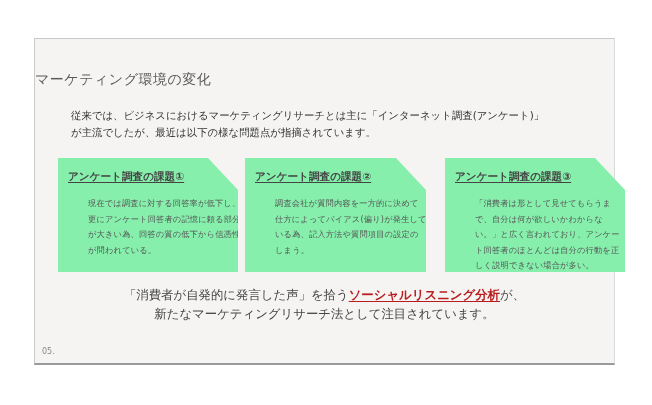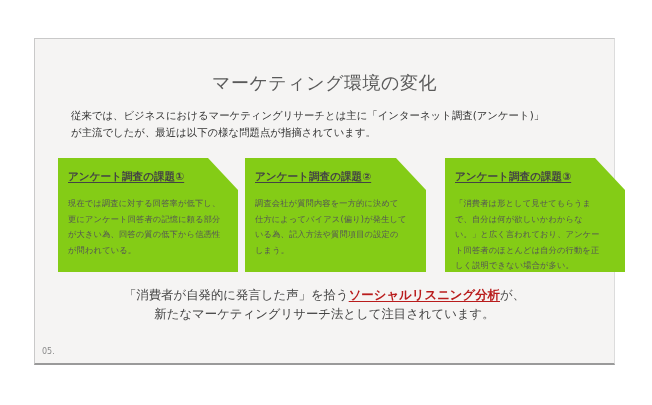--- a/index.html
+++ b/index.html
@@ -22,42 +22,42 @@
       border-left: 1px solid #c9c9c9;
       border-right: 1px solid #dcdcdc;
       border-bottom: 2px solid #9a9a9a;
       box-sizing: border-box;
     }
     .title {
       position: absolute;
       left: 0;
       right: 0;
       top: 32px;
-      text-align: center;
-      font-size: 18px;
+      text-align: left;
+      font-size: 14px;
       color: #5a5a5a;
       letter-spacing: 0.5px;
       white-space: nowrap;
     }
     .intro {
       position: absolute;
       left: 36px;
       top: 68px;
       width: 520px;
       font-size: 10.4px;
       line-height: 17px;
       color: #333333;
       font-weight: normal;
       white-space: nowrap;
     }
     .card {
       position: absolute;
       top: 119px;
       height: 114px;
-      background: #84cc16;
+      background: #86efac;
       clip-path: polygon(0 0, calc(100% - 30px) 0, 100% 32px, 100% 100%, 0 100%);
     }
     .card.c1 { left: 23px; width: 180px; }
     .card.c2 { left: 210px; width: 181px; }
     .card.c3 { left: 410px; width: 180px; }
     .card-title {
       position: absolute;
       left: 10px;
       top: 12px;
       font-size: 10.6px;
@@ -70,21 +70,21 @@
     .card-body {
       position: absolute;
       left: 10px;
       top: 38px;
       width: 164px;
       font-size: 8.2px;
       line-height: 15.6px;
       color: #555555;
       letter-spacing: 0.2px;
     }
-    .card-body .ln { display: block; white-space: nowrap; }
+    .card-body .ln { display: block; white-space: nowrap; margin-left: 20px; }
     .conclusion {
       position: absolute;
       left: 0;
       right: 0;
       top: 246px;
       text-align: center;
       font-size: 12.4px;
       line-height: 19px;
       color: #444444;
     }

